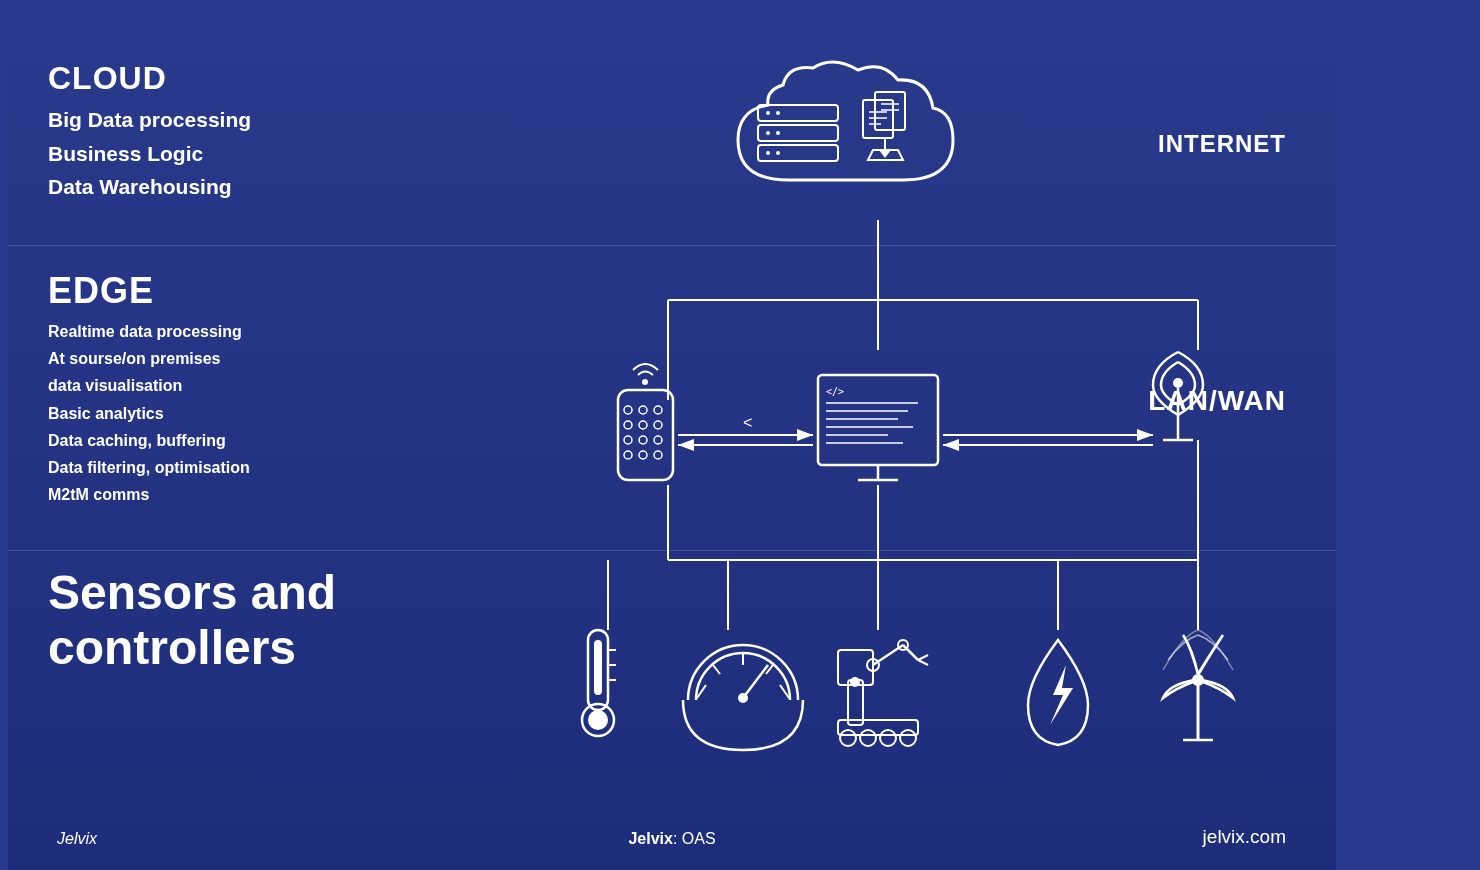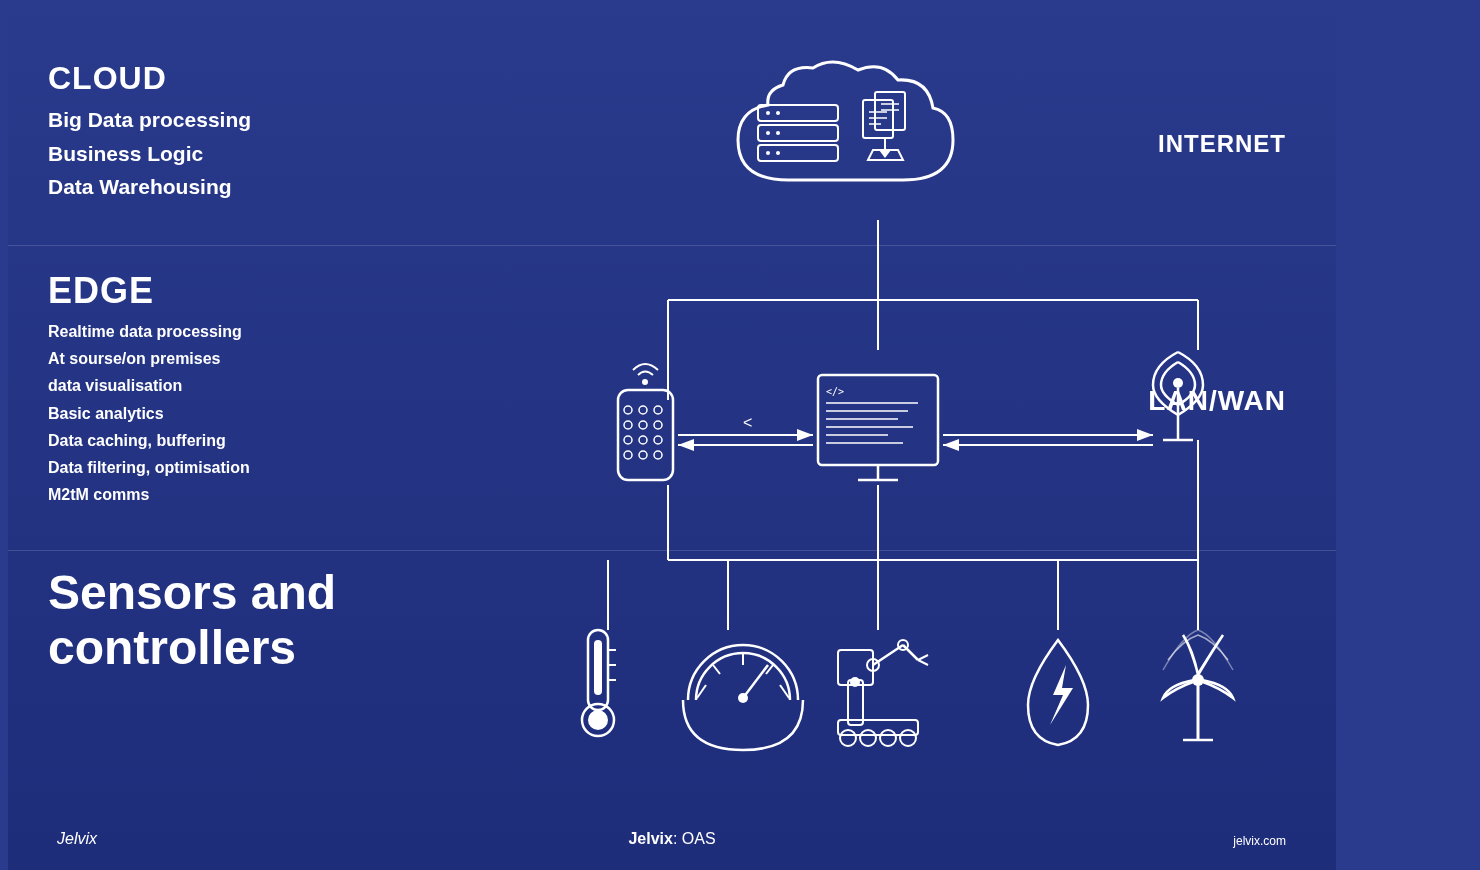--- a/index.html
+++ b/index.html
@@ -102,21 +102,21 @@
       bottom: 22px;
       font-size: 16px;
     }
     .footer-source strong {
       font-weight: 700;
     }
     .footer-website {
       position: absolute;
       right: 50px;
       bottom: 22px;
-      font-size: 12px;
+      font-size: 19px;
     }
 
     
     .diagram {
       position: absolute;
       left: 380px;
       top: 20px;
       width: 960px;
       height: 810px;
     }

